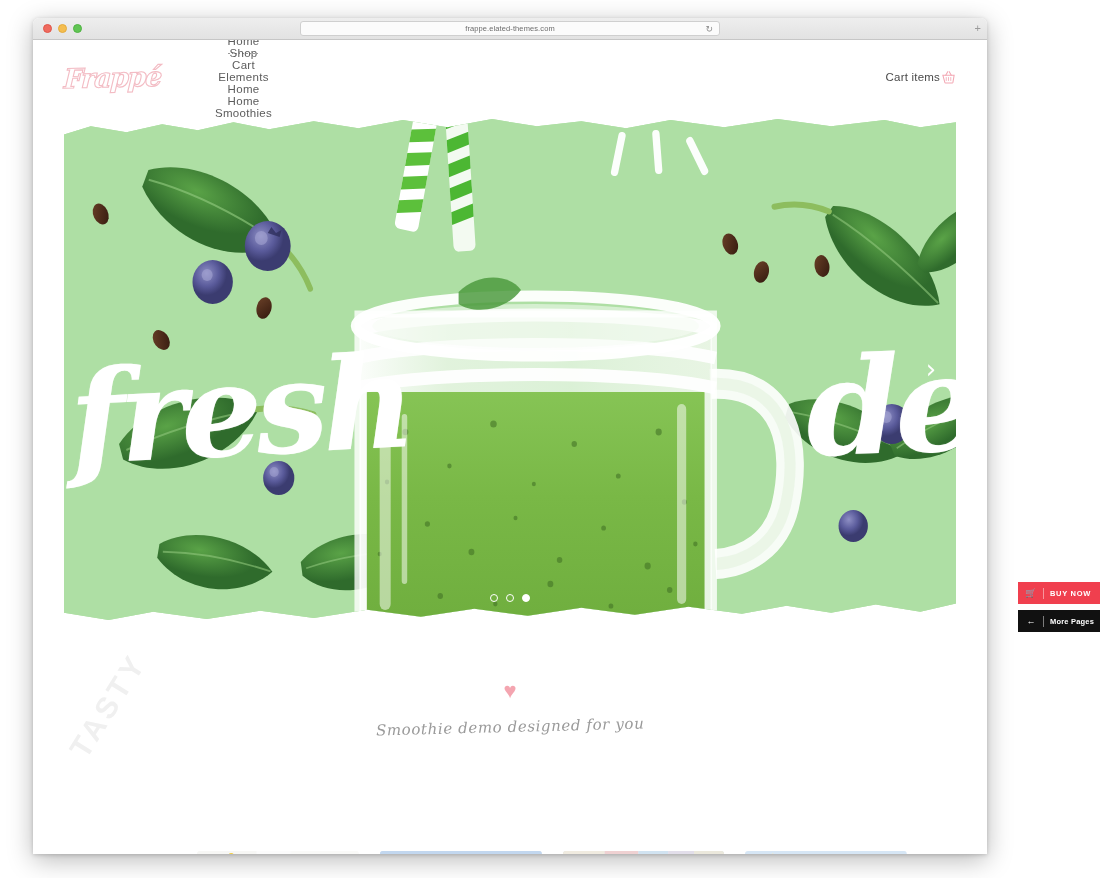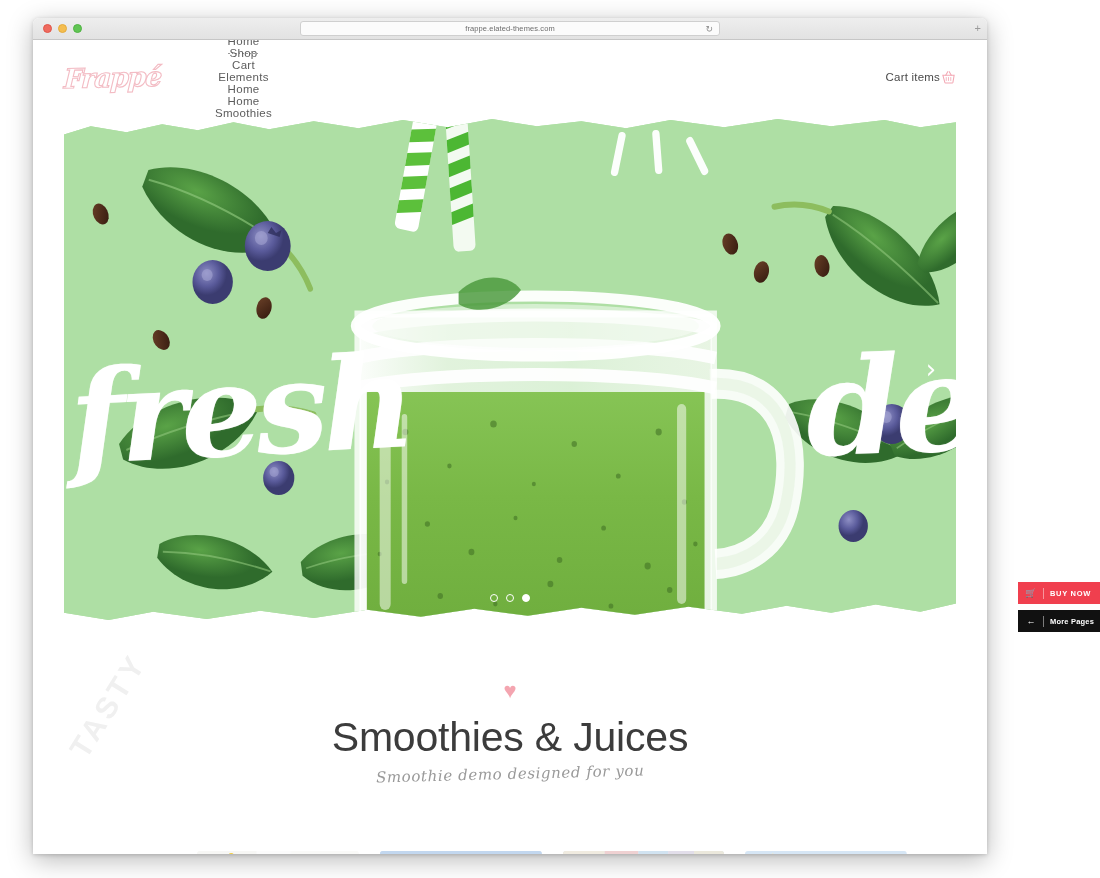--- a/index.html
+++ b/index.html
@@ -500,21 +500,20 @@
         <span class="dot"></span>
         <span class="dot"></span>
         <span class="dot active"></span>
       </div>
     </div>
 
     <div id="deco-word">TASTY</div>
 
     <div id="intro">
       <span id="intro-heart">♥</span>
-      <h1 id="intro-title">Smoothies &amp; Juices</h1>
       <div id="intro-subtitle">Smoothie demo designed for you</div>
     </div>
 
     <div id="cards-row">
       <div class="card">
         <svg class="card-img" viewBox="0 0 163 42" preserveAspectRatio="none">
           <rect width="163" height="42" fill="#fbfbfb"></rect>
           <path d="M0 0 h60 v42 h-60 Z" fill="#f7f7f5"></path>
           <path d="M14 4 l10 30 M24 6 l-8 26" stroke="#4a4a4a" stroke-width="1.6" fill="none"></path>
           <rect x="30" y="2" width="6" height="34" rx="3" fill="#f2d04a" transform="rotate(6 33 19)"></rect>

